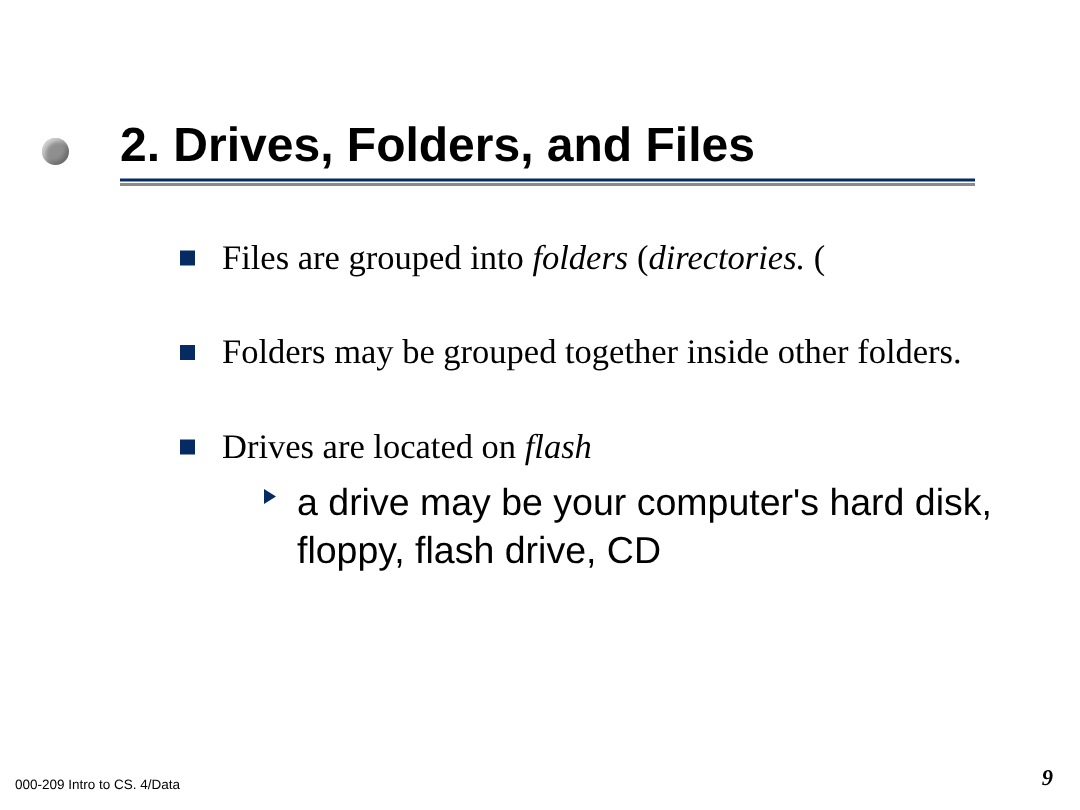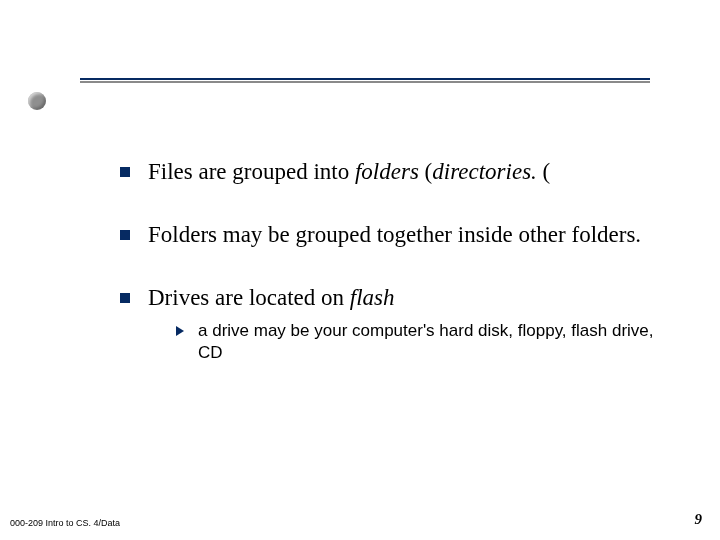--- a/index.html
+++ b/index.html
@@ -76,21 +76,21 @@
   }
   ul.level2 {
     list-style: none;
     padding: 0;
     margin: 8px 0 0 28px;
   }
   ul.level2 > li {
     position: relative;
     padding-left: 22px;
     font-family: Arial, Helvetica, sans-serif;
-    font-size: 17px;
+    font-size: 25px;
     line-height: 1.25;
     margin-bottom: 4px;
   }
   ul.level2 > li::before {
     content: "";
     position: absolute;
     left: 0;
     top: 6px;
     width: 0;
     height: 0;
@@ -120,20 +120,21 @@
   }
 </style>
 </head>
 <body>
 
 <div class="slide">
 
   <div class="title-disc"></div>
 
   <div class="title-block">
+    <h1 class="title">2.  Drives, Folders, and Files</h1>
     <div class="title-underline"></div>
   </div>
 
   <div class="body">
     <ul class="level1">
       <li>
         <span><span>Files are grouped into </span><span class="italic">folders</span><span> (</span><span class="italic">directories.</span><span> (</span></span>
       </li>
       <li>
         <span><span>Folders may be grouped together inside other folders.</span></span>

